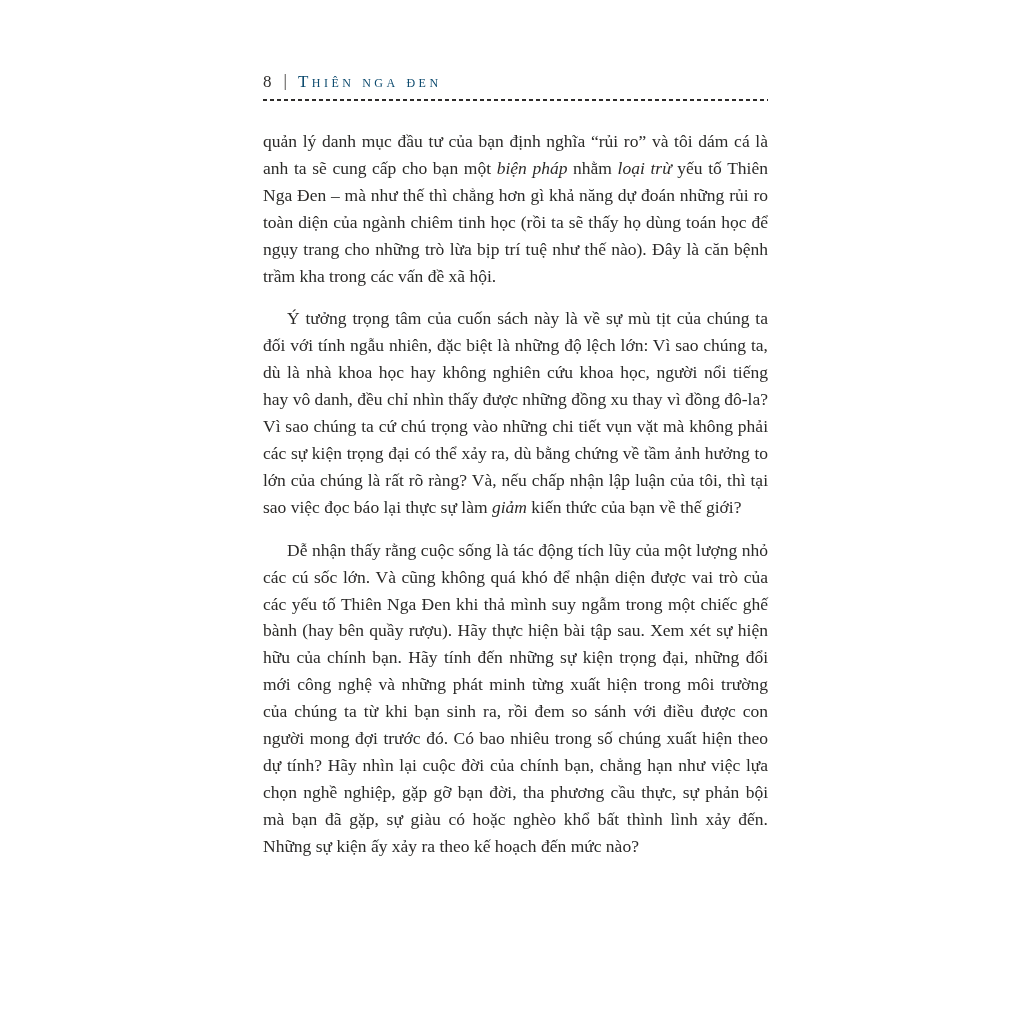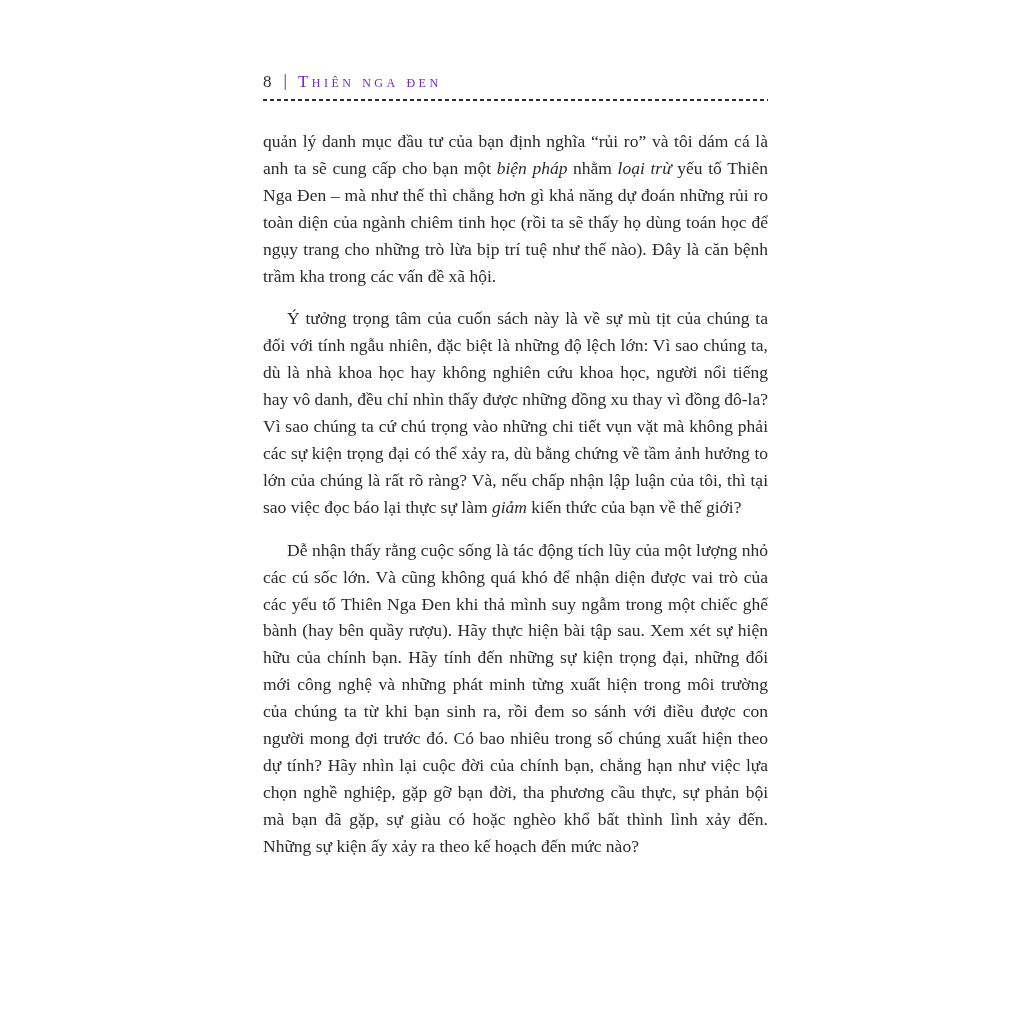--- a/index.html
+++ b/index.html
@@ -37,21 +37,21 @@
     font-size: 17px;
     font-weight: 300;
     transform: translateY(-1px);
     color: #3a3836;
   }
   .book-title {
     font-variant: small-caps;
     font-variant-caps: small-caps;
     letter-spacing: 3.5px;
     font-size: 17px;
-    color: #6d28d9;
+    color: #0c4a6e;
   }
   .header-rule {
     margin-top: 7px;
     height: 2px;
     background: repeating-linear-gradient(
       90deg,
       #2e2c2a 0px, #2e2c2a 4px,
       transparent 4px, transparent 7px
     );
   }

